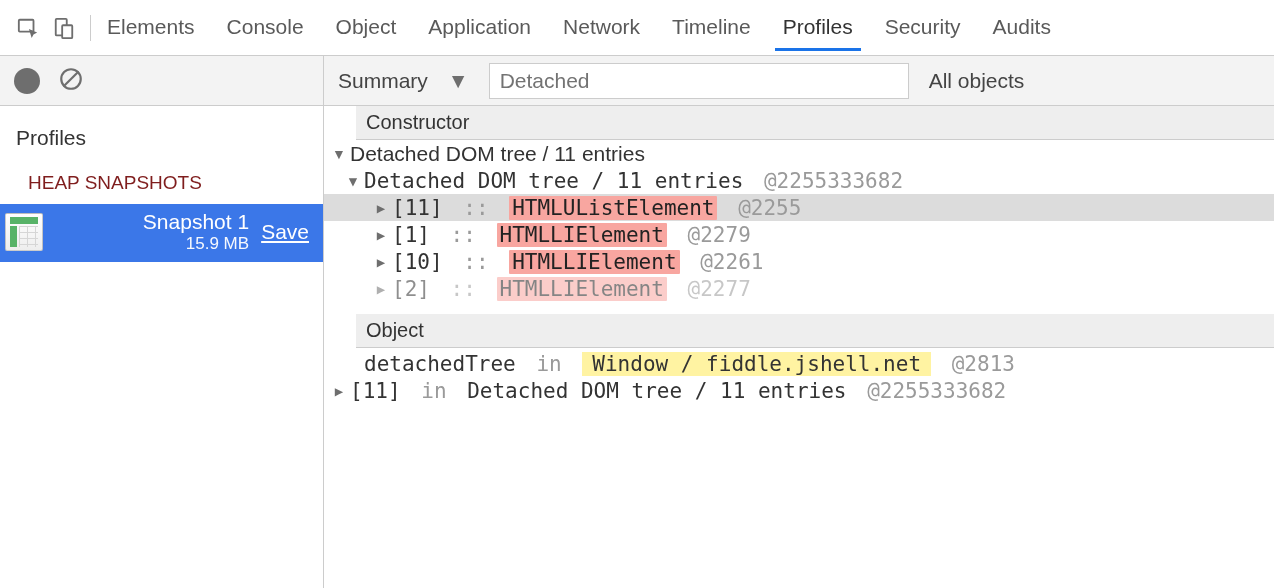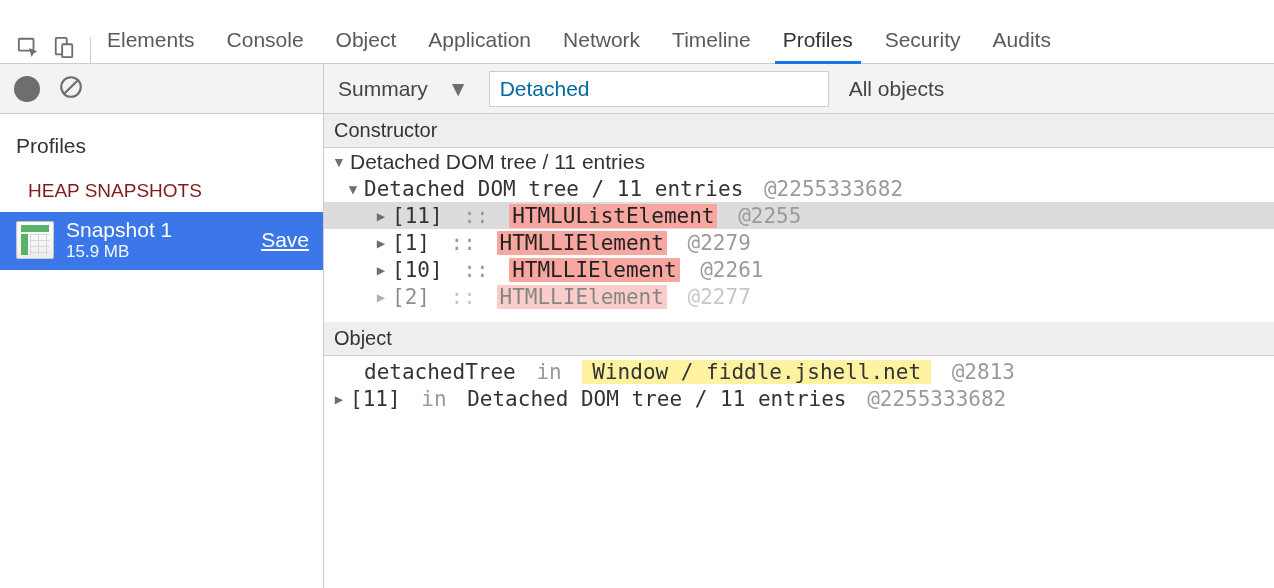--- a/index.html
+++ b/index.html
@@ -10,22 +10,22 @@
     font-size: 15px;
     color: #333;
     background: #fff;
     overflow: hidden;
   }
   .mono { font-family: Menlo, Consolas, monospace; }
 
   
   .tabstrip {
     display: flex;
-    align-items: flex-end;
-    height: 64px;
+    align-items: center;
+    height: 56px;
     border-bottom: 1px solid #ccc;
     padding: 0 12px;
     gap: 4px;
   }
   .tool-icon {
     display: inline-flex;
     align-items: center;
     justify-content: center;
     width: 32px;
     height: 32px;
@@ -82,22 +82,23 @@
   .section-label {
     font-size: 19px;
     color: #7f1d1d;
     padding: 8px 28px 10px;
   }
   .snapshot-row {
     display: flex;
     align-items: center;
     background: #3b77e8;
     color: #fff;
-    padding: 6px 14px 8px 16px;
+    padding: 6px 14px 8px 5px;
     gap: 12px;
+    text-align: right;
   }
   .snapshot-icon {
     width: 38px; height: 38px;
     background: linear-gradient(#fff,#eee);
     border: 1px solid rgba(0,0,0,.2);
     border-radius: 2px;
     position: relative;
     overflow: hidden;
   }
   .snapshot-icon::before, .snapshot-icon::after {
@@ -134,32 +135,33 @@
     align-items: center;
     padding: 0 14px;
     gap: 20px;
     font-size: 21px;
     color: #444;
   }
   .dropdown-arrow { color: #6e6e6e; }
   .filter-input {
     font-size: 21px;
     padding: 5px 10px;
-    width: 340px;
+    width: 420px;
     background: #fff;
     border: 1px solid #ccc;
-    color: #0369a1;
+    color: #737373;
     font-family: inherit;
   }
   .header-row {
     background: #eee;
     border-bottom: 1px solid #ccc;
     padding: 5px 10px;
     font-size: 20px;
     color: #333;
+    margin-left: 32px;
   }
 
   .tree {
     font-size: 21px;
     color: #333;
     overflow: hidden;
     position: relative;
   }
   .constructors { height: 174px; overflow: hidden; }
   .row { display: flex; align-items: center; padding: 2px 8px 1px; gap: 4px; white-space: nowrap; }

